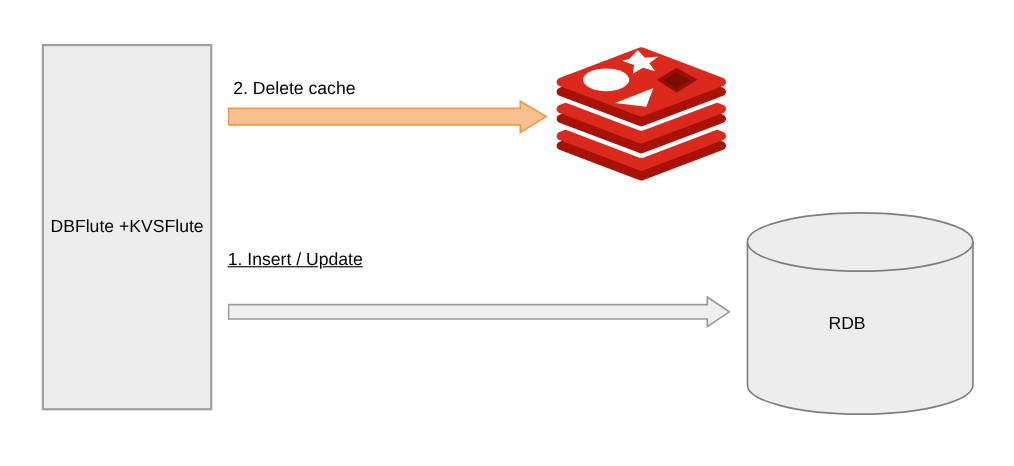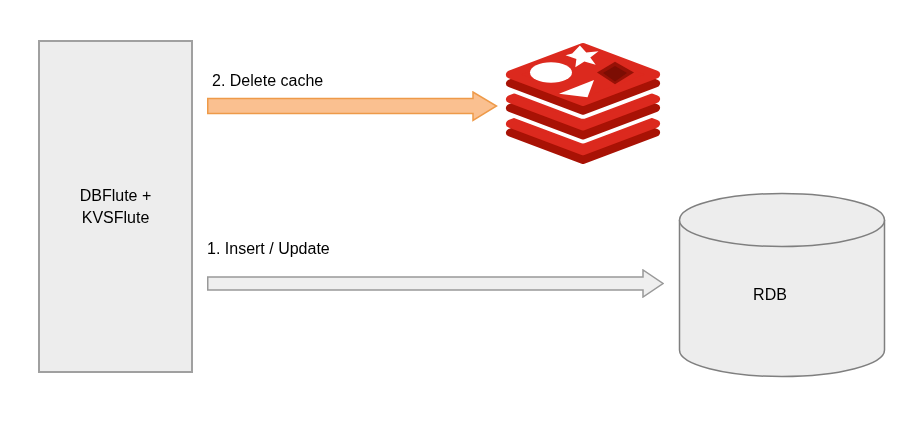--- a/index.html
+++ b/index.html
@@ -13,33 +13,33 @@
     overflow: hidden;
   }
   .abs { position: absolute; }
 
   
   .left-box {
     left: 38px; top: 40px; width: 155px; height: 333px;
     background: var(--box-fill);
     border: 2px solid var(--box-border);
     box-sizing: border-box;
-    display: flex; flex-direction: column;
+    display: flex; flex-direction: row;
     align-items: center; justify-content: center;
     font-size: 16px; line-height: 22px; text-align: center;
   }
 
   
   .arrow-label {
     font-size: 16px;
     text-align: left;
     white-space: nowrap;
   }
   .label-delete { left: 212px; top: 72px; width: 240px; }
-  .label-insert { left: 207px; top: 240px; width: 456px; }
+  .label-insert { left: 207px; top: 228px; width: 456px; text-decoration: underline; }
 
   
   .arrow-orange path {
     fill: var(--arrow-orange-fill);
     stroke: var(--arrow-orange-stroke);
     stroke-width: 1.5;
   }
   .arrow-gray path {
     fill: var(--arrow-gray-fill);
     stroke: var(--arrow-gray-stroke);

